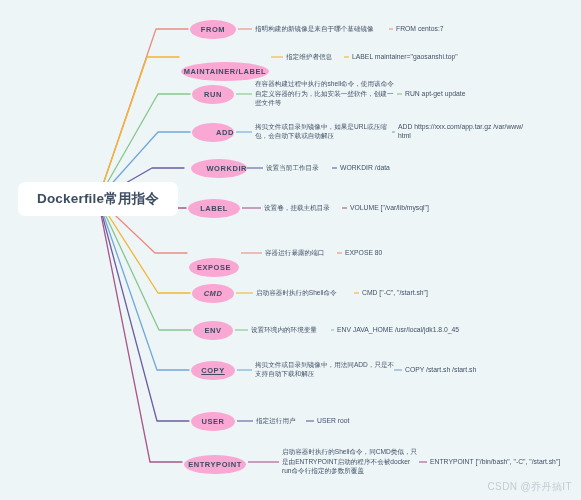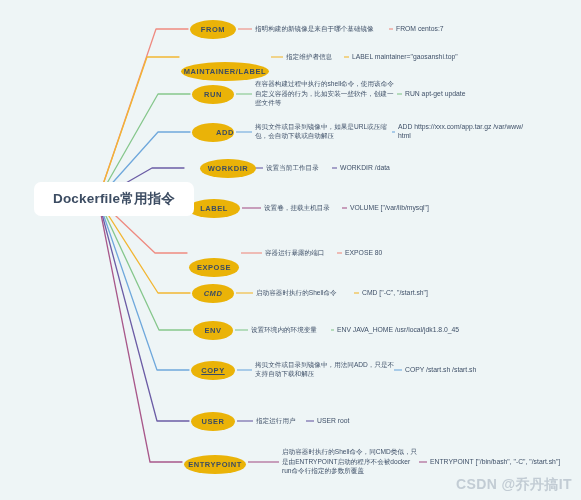--- a/index.html
+++ b/index.html
@@ -36,25 +36,24 @@
     background: #ffffff;
     border-radius: 7px;
     display: flex;
     align-items: center;
     justify-content: center;
     font-size: 13.5px;
     font-weight: bold;
     color: #3c4c62;
     letter-spacing: .2px;
     z-index: 5;
-    margin-left: 16px;
   }
   .node-pill {
     position: absolute;
-    background: #eab308;
+    background: #f9a8d4;
     border-radius: 50%/50%;
     display: flex;
     align-items: center;
     justify-content: center;
     font-size: 7.5px;
     font-weight: bold;
     letter-spacing: .55px;
     color: #3c4c62;
     height: 19px;
     z-index: 4;
@@ -73,25 +72,24 @@
     font-size: 6.8px;
     line-height: 9.6px;
     color: #3f5068;
     z-index: 3;
     white-space: pre-line;
   }
   .watermark {
     position: absolute;
     right: 9px;
     bottom: 6px;
-    font-size: 14px;
+    font-size: 10px;
     color: #c2ccd4;
     z-index: 9;
     letter-spacing: .4px;
-    font-weight: bold;
   }
 </style>
 </head>
 <body>
 
 <div id="canvas">
 
   <svg class="links" viewBox="0 0 581 500" preserveAspectRatio="none">
       <path d="M 98 199 L 156 29 L 188 29" fill="none" stroke="#ef8a80" stroke-width="1.3" stroke-linejoin="round" stroke-linecap="round"></path>
       <line x1="238" y1="29" x2="252" y2="29" stroke="#ef8a80" stroke-width="1.1"></line>
@@ -153,21 +151,21 @@
 自定义容器的行为，比如安装一些软件，创建一
 些文件等</div>
       <div class="example" style="left: 405px; width: 174px; top: 88.7px;">RUN apt-get update</div>
       <div class="node-pill" style="left: 192px; top: 122.5px; width: 42px; justify-content: flex-end;">
         <span>ADD</span>
       </div>
       <div class="desc" style="left: 255px; width: 141px; top: 121.9px;">拷贝文件或目录到镜像中，如果是URL或压缩
 包，会自动下载或自动解压</div>
       <div class="example" style="left: 398px; width: 181px; top: 121.9px;">ADD https://xxx.com/app.tar.gz /var/www/
 html</div>
-      <div class="node-pill" style="left: 200px; top: 158.5px; width: 56px;">
+      <div class="node-pill" style="left: 191px; top: 158.5px; width: 56px; justify-content: flex-end;">
         <span>WORKDIR</span>
       </div>
       <div class="desc" style="left: 266px; width: 70px; top: 162.7px;">设置当前工作目录</div>
       <div class="example" style="left: 340px; width: 239px; top: 162.7px;">WORKDIR /data</div>
       <div class="node-pill" style="left: 188px; top: 198.5px; width: 52px;">
         <span>LABEL</span>
       </div>
       <div class="desc" style="left: 264px; width: 82px; top: 202.7px;">设置卷，挂载主机目录</div>
       <div class="example" style="left: 350px; width: 229px; top: 202.7px;">VOLUME ["/var/lib/mysql"]</div>
       <div class="node-pill" style="left: 189px; top: 258px; width: 50px; justify-content: center;">

